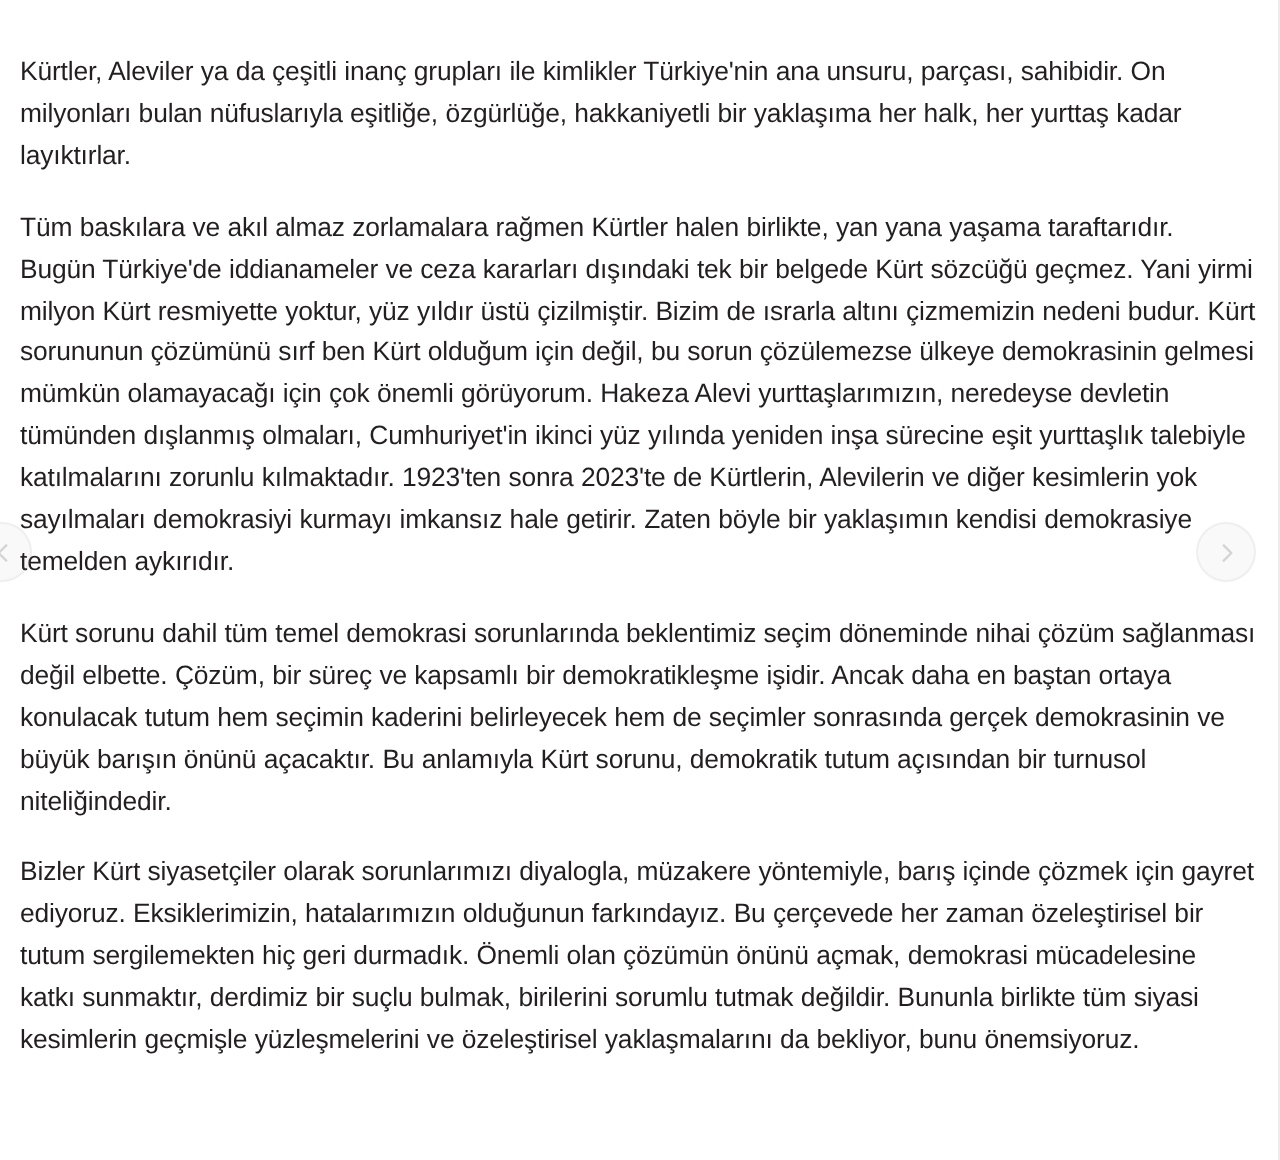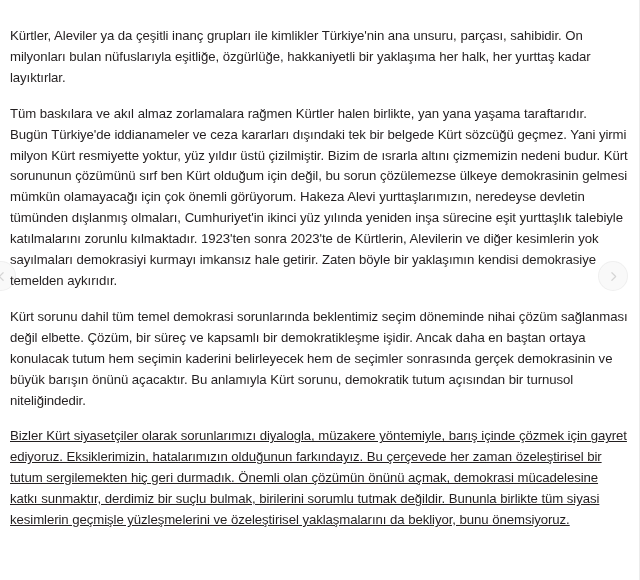--- a/index.html
+++ b/index.html
@@ -38,21 +38,20 @@
     margin: 0 0 15px 0;
     font-size: 13.2px;
     line-height: 20.9px;
     color: #231f20;
     letter-spacing: -0.08px;
     text-align: left;
     word-spacing: 0.1px;
   }
   .para:last-child {
     margin-bottom: 16px;
-    text-decoration: underline;
   }
 
   
   .nav-arrow {
     position: absolute;
     width: 30px;
     height: 30px;
     border-radius: 50%;
     background: rgba(150, 150, 150, 0.055);
     border: 1px solid rgba(150, 150, 150, 0.10);

